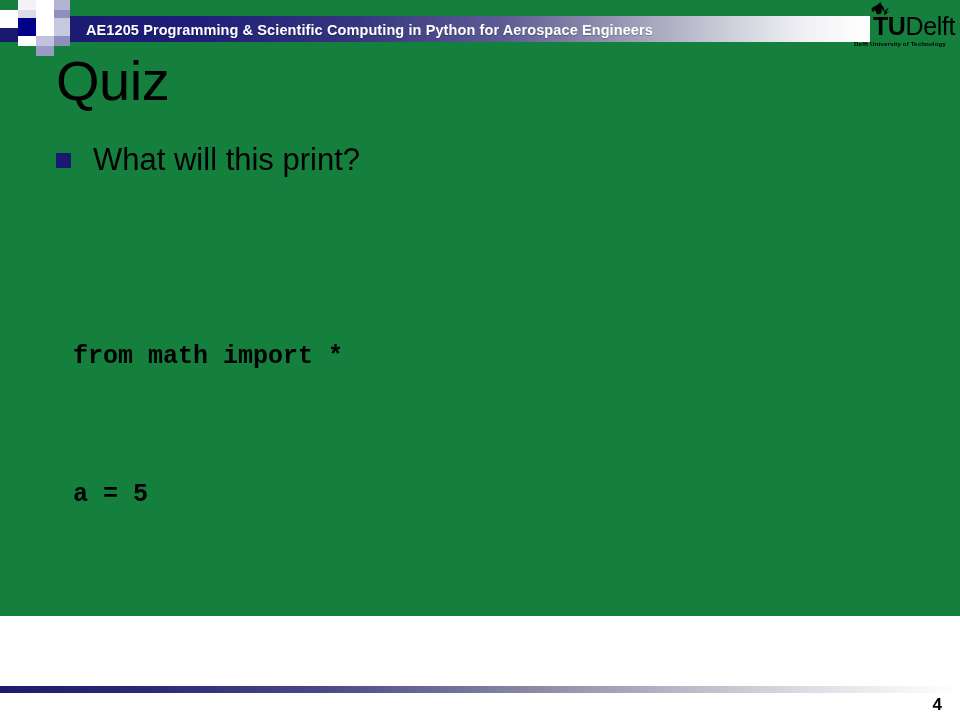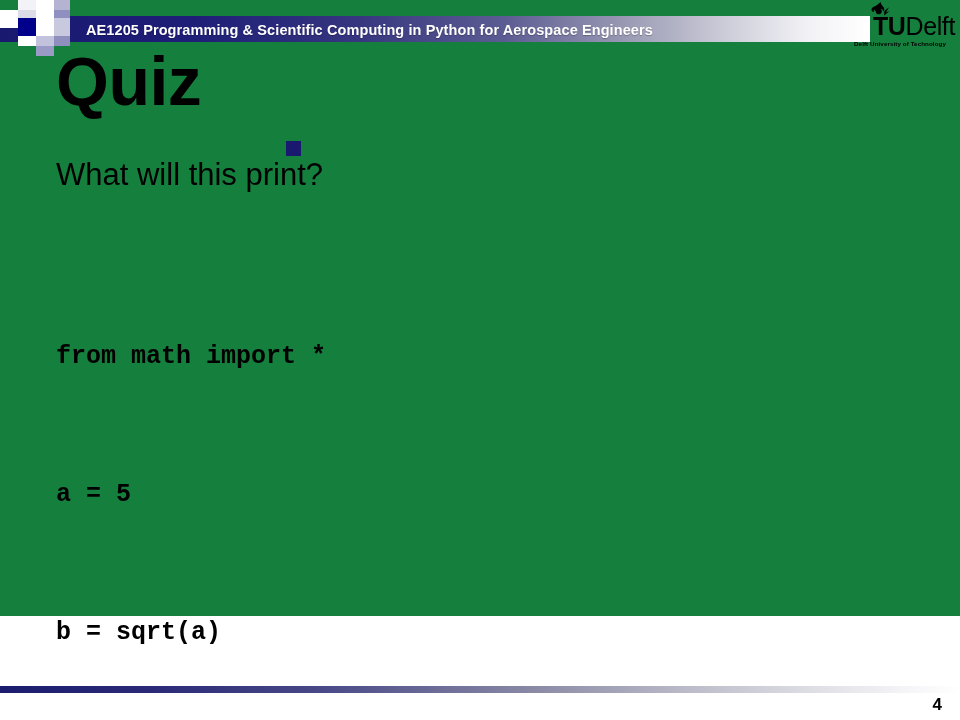--- a/index.html
+++ b/index.html
@@ -118,35 +118,34 @@
     letter-spacing: 0.1px;
     text-align: center;
     white-space: nowrap;
   }
 
   
   .slide-title {
     position: absolute;
     left: 56px;
     top: 48px;
-    font-size: 68px;
+    font-size: 56px;
     line-height: 66px;
-    font-weight: bold;
+    font-weight: normal;
     color: #000000;
     letter-spacing: -0.5px;
   }
 
   
   .bullet-row {
     position: absolute;
     left: 56px;
     top: 141px;
     display: flex;
-    align-items: flex-end;
-    flex-direction: column;
+    align-items: center;
   }
   .bullet-marker {
     width: 15px;
     height: 15px;
     background: #191970;
     margin-right: 22px;
     flex: none;
   }
   .bullet-text {
     font-size: 31px;
@@ -163,20 +162,21 @@
     font-family: "Liberation Mono", "DejaVu Sans Mono", monospace;
     font-size: 25px;
     font-weight: bold;
     line-height: 46px;
     color: #000000;
     white-space: pre;
   }
   .code-line {
     height: 46px;
     white-space: pre;
+    margin-left: 17px;
   }
 
   
   .footer-bar {
     position: absolute;
     left: 0;
     top: 686px;
     width: 960px;
     height: 7px;
     background: linear-gradient(to right,
@@ -241,21 +241,20 @@
   <div class="slide-title">Quiz</div>
 
   <div class="bullet-row">
     <span class="bullet-marker"></span>
     <span class="bullet-text">What will this print?</span>
   </div>
 
   <div class="code-block">
     <div class="code-line">from math import *</div>
     <div class="code-line">a = 5</div>
-    <div class="code-line">b = sqrt(a)</div>
     
     
   </div>
 
   <div class="footer-bar"></div>
   <div class="page-number">4</div>
 
 </div>
 
 </body></html>

